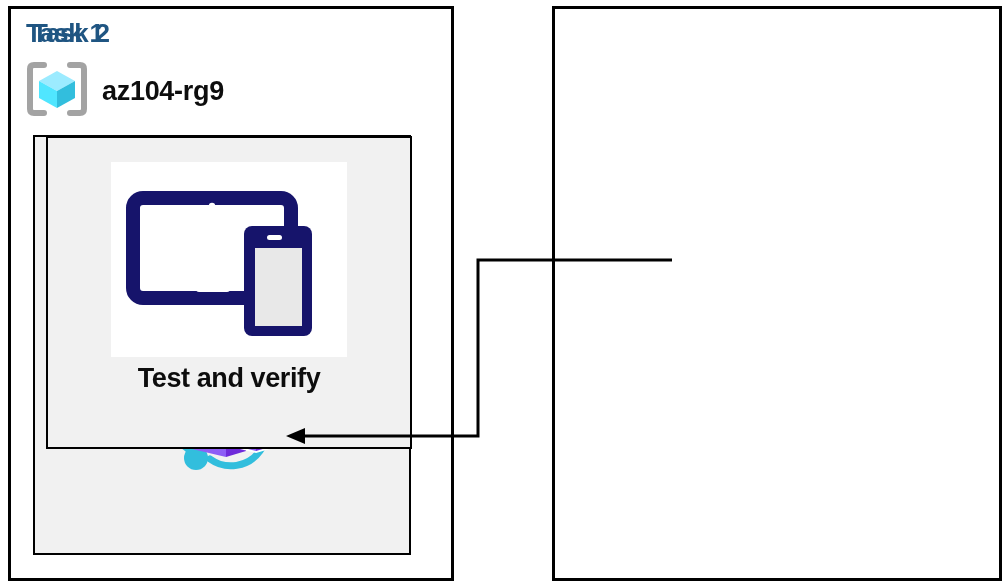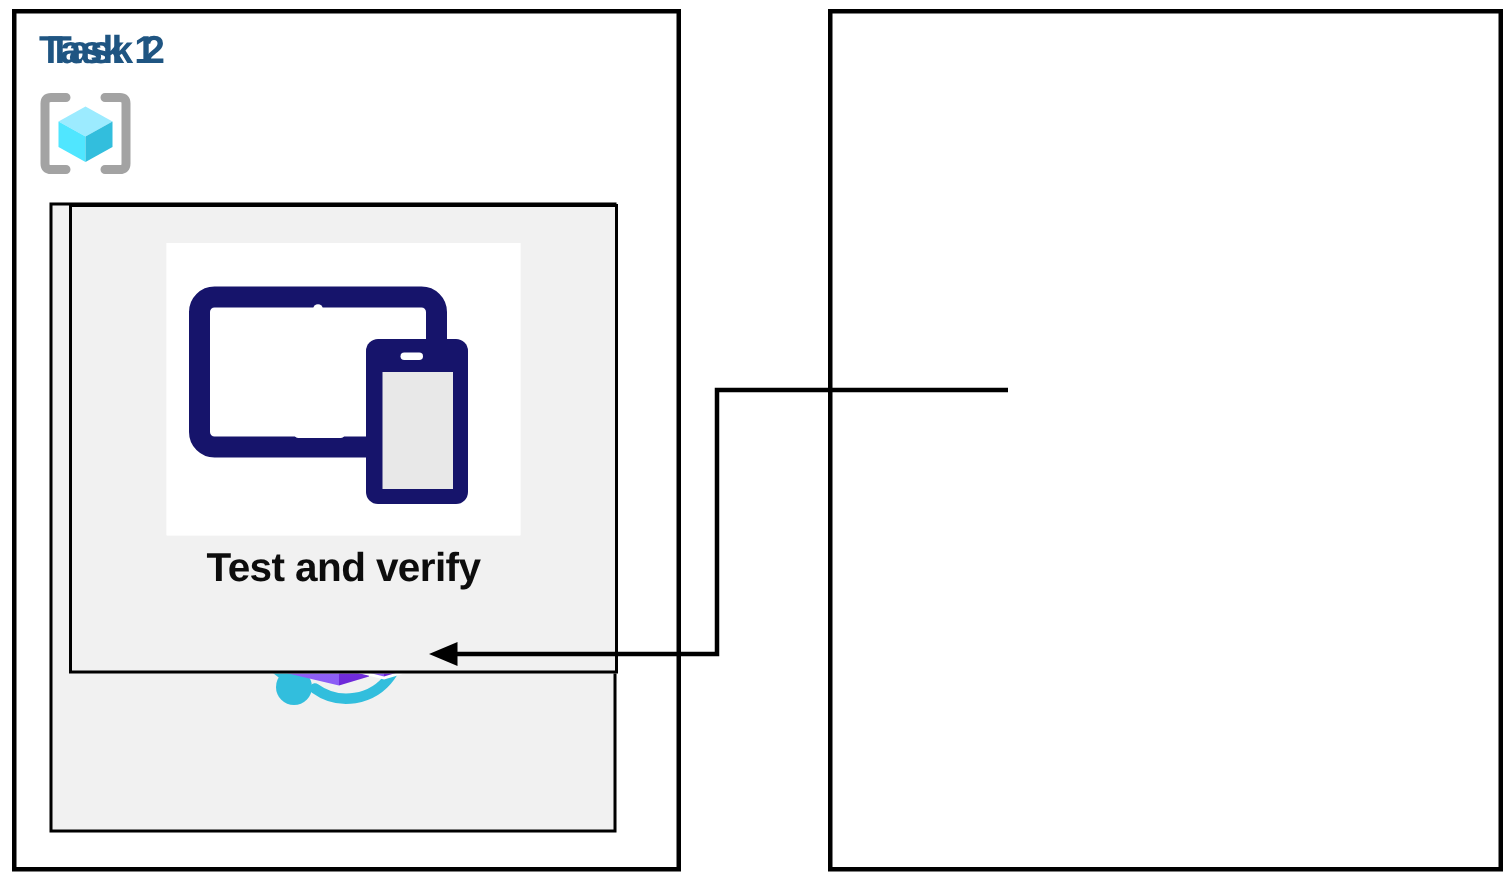--- a/index.html
+++ b/index.html
@@ -114,20 +114,21 @@
 
         <path d="M44 7 L54 7 Q58 7 58 11 L58 51 Q58 55 54 55 L44 55" fill="none" stroke="#A3A3A3" stroke-width="6" stroke-linecap="round"></path>
 
         <polygon points="31,13 49,23 31,33 13,23" fill="#9CEBFF"></polygon>
 
         <polygon points="13,23 31,33 31,50 13,40" fill="#50E6FF"></polygon>
 
         <polygon points="49,23 49,40 31,50 31,33" fill="#32BEDD"></polygon>
       </svg>
     </span>
+    <span id="rg-label">az104-rg9</span>
   </div>
 
   <div class="inner-box" id="env-box">
 
     <div class="node" id="env-node">
       <span>
         <svg width="126" height="126" viewBox="0 0 126 126">
 
           <g fill="none" stroke="#949494" stroke-width="9">
             <rect x="14" y="14" width="42" height="42" rx="5"></rect>

